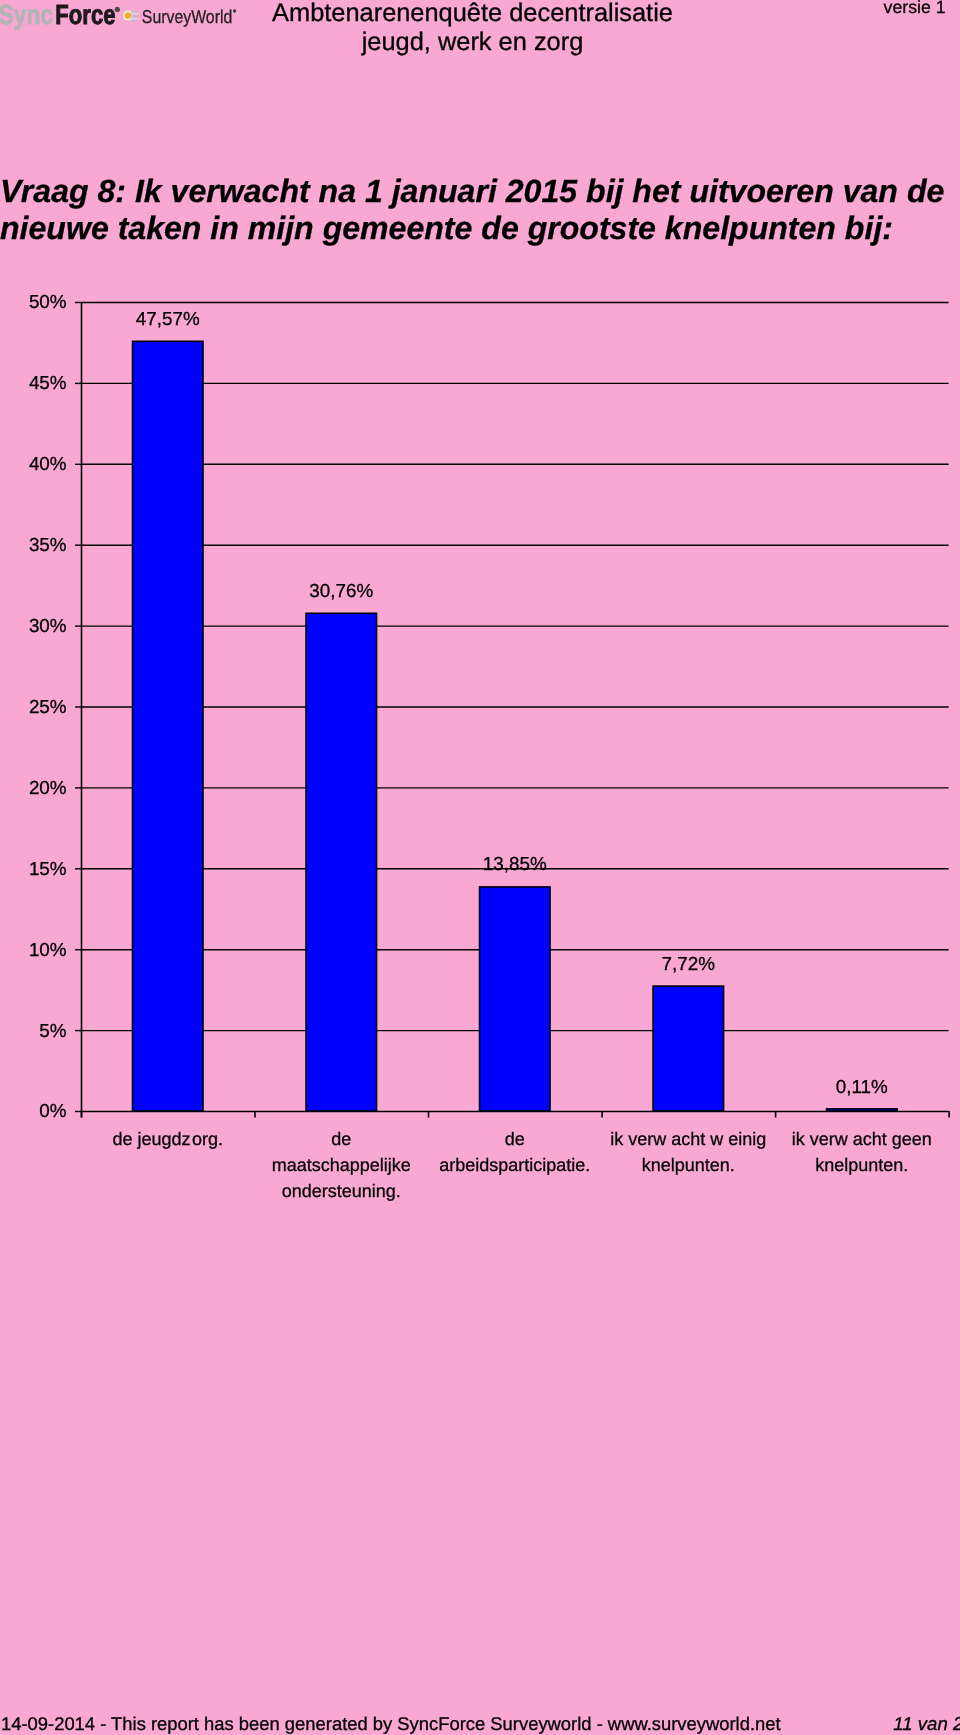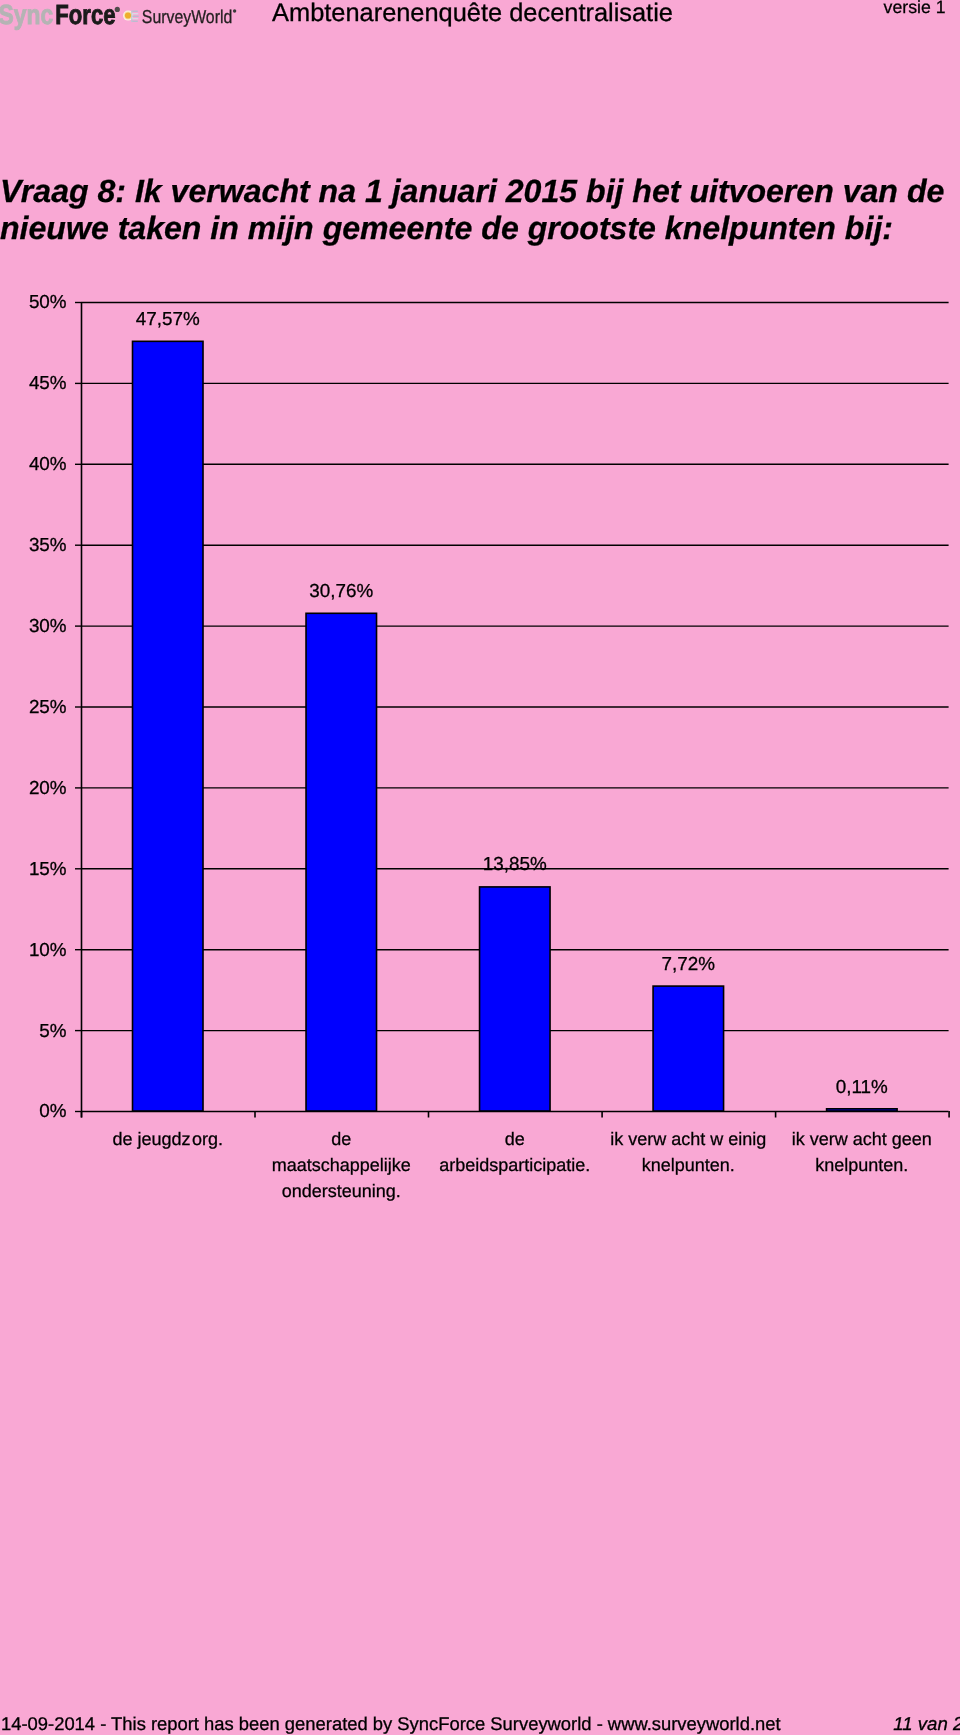--- a/index.html
+++ b/index.html
@@ -84,20 +84,21 @@
         <rect x="132.3" y="18.10" width="5.95" height="1.25" fill="#d6dee6"></rect>
         <rect x="132.3" y="20.60" width="5.50" height="1.25" fill="#b2bfd0"></rect>
       </g>
 
       <text x="141.8" y="22.7" font-size="18.6" textLength="90.5" lengthAdjust="spacingAndGlyphs" fill="#231f20" stroke="#231f20" stroke-width="0.3" paint-order="stroke">SurveyWorld</text>
       <circle cx="234.6" cy="11.0" r="1.7" fill="#3b3b3b"></circle>
     </svg>
 
     <div class="doc-title">
       <span class="l1">Ambtenarenenquête decentralisatie</span>
+      <span class="l2">jeugd, werk en zorg</span>
     </div>
 
     <div class="version">versie 1</div>
   </div>
 
   <div class="question">Vraag 8: Ik verwacht na 1 januari 2015 bij het uitvoeren van de nieuwe taken in mijn gemeente de grootste knelpunten bij:</div>
 
   <svg id="chart" width="960" height="1210">
 
     <g>

